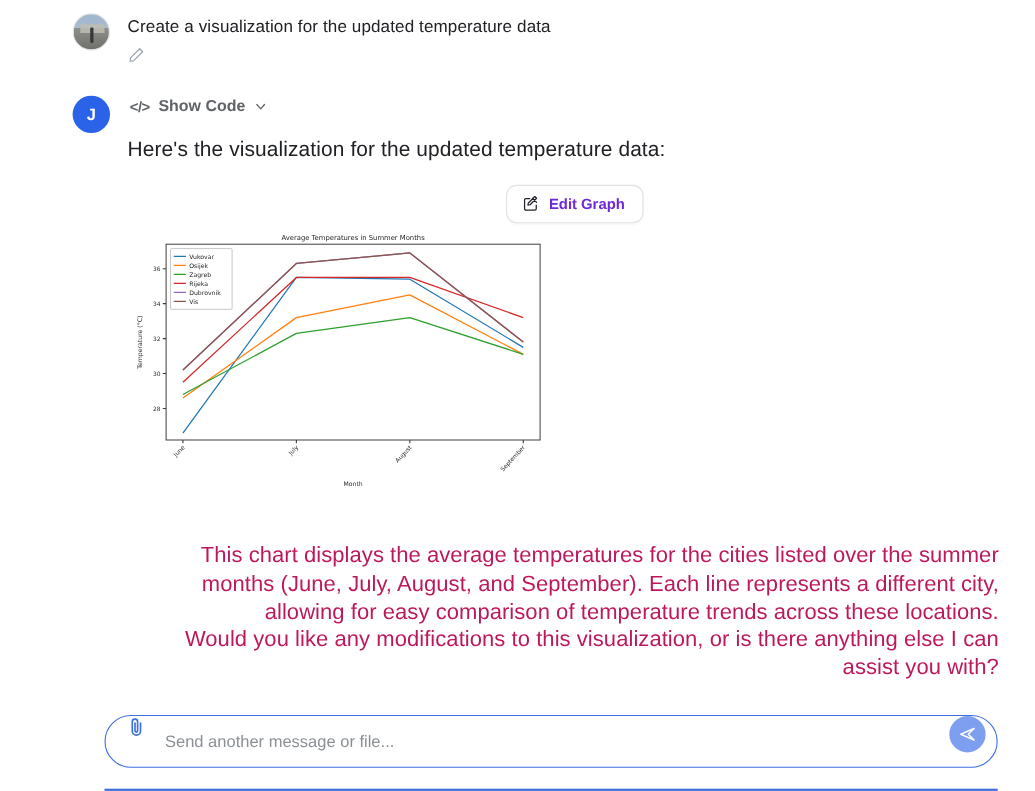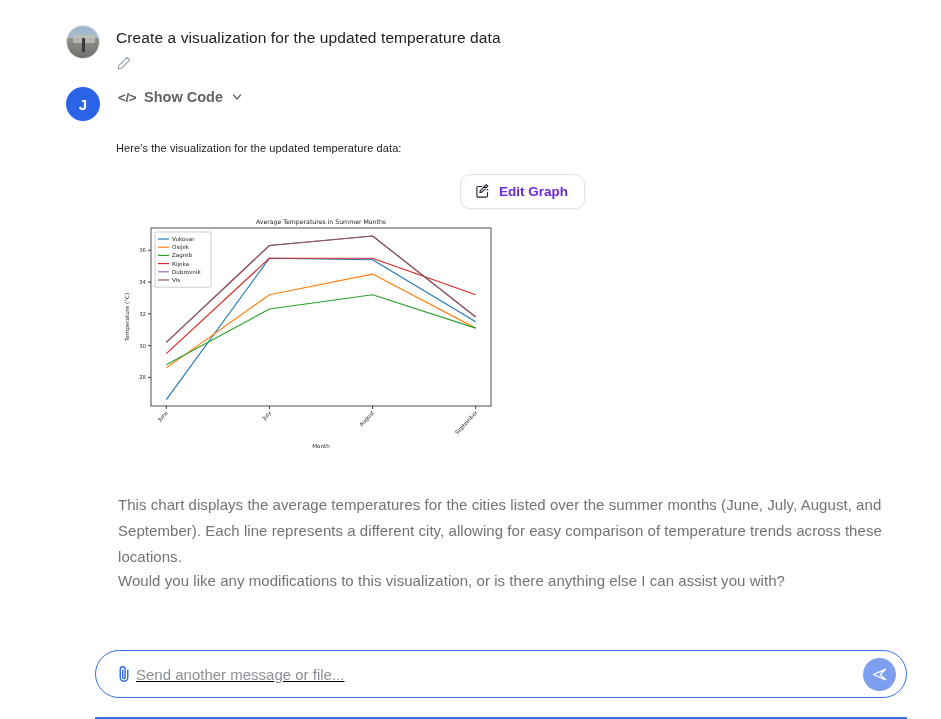--- a/index.html
+++ b/index.html
@@ -6,21 +6,21 @@
   html, body {
     margin: 0; padding: 0;
     width: 941px; height: 719px;
     background: #ffffff;
     font-family: "Liberation Sans", sans-serif;
     overflow: hidden;
   }
   .page { position: relative; width: 941px; height: 719px; background:#fff; }
 
   
-  .msg-user { position:absolute; left:66px; top:12px; width:820px; display:flex; gap:16px;margin-top:13px; }
+  .msg-user { position:absolute; left:66px; top:12px; width:820px; display:flex; gap:16px; }
   .avatar-user {
     width:34px; height:34px; border-radius:50%; flex:0 0 34px;
     background:
       linear-gradient(to bottom, #9fb6cd 0%, #a8bcd0 38%, #8f8f8a 39%, #6f6f6b 100%);
     position:relative; overflow:hidden; border:1px solid #e3e3e3;
   }
   .avatar-user::before{
     content:""; position:absolute; left:6px; top:9px; width:22px; height:8px;
     background:#bdbdb4; opacity:.85;
   }
@@ -42,21 +42,21 @@
   .bot-body { flex:1; padding-top:0; }
 
   .show-code {
     display:inline-flex; align-items:center; gap:8px;
     color:#5f6368; font-size:14.5px; font-weight:600; cursor:pointer;
     padding:2px 2px; user-select:none;
   }
   .show-code .code-icon { font-size:13.5px; font-weight:700; color:#5f6368; letter-spacing:-.5px;}
   .chev { width:12px; height:12px; display:inline-block; }
 
-  .bot-intro { margin-top:35px; font-size:11px; color:#202124; letter-spacing:.1px; }
+  .bot-intro { margin-top:19px; font-size:19px; color:#202124; letter-spacing:.1px; }
 
   
   .graph-block { position:relative; margin-top:22px; }
   .edit-graph-btn {
     position:absolute; left:344px; top:-2px;
     display:inline-flex; align-items:center; gap:9px;
     padding:9px 16px 9px 14px; border:1px solid #e0e2e6; border-radius:10px;
     background:#fff; font-size:13.5px; color:#6d28d9; font-weight:600;
     cursor:pointer; box-shadow:0 1px 2px rgba(16,24,40,.04);
   }
@@ -64,29 +64,29 @@
 
   svg.chart { display:block; }
   .tick-line { stroke:#3b3b3b; stroke-width:1; }
   .tick-text { font-family:"DejaVu Sans", sans-serif; font-size:5.4px; fill:#2c2c2c; }
   .axis-title { font-family:"DejaVu Sans", sans-serif; font-size:5.6px; fill:#2c2c2c; }
   .chart-title { font-family:"DejaVu Sans", sans-serif; font-size:6.2px; fill:#1f1f1f; }
   .legend-text { font-family:"DejaVu Sans", sans-serif; font-size:5.6px; fill:#1f1f1f; }
   .legend-box { fill:#ffffff; stroke:#b8b8b8; stroke-width:.7; }
 
   
-  .para { position:absolute; left:118px; width:790px; font-size:15px; color:#737373; line-height:26px; letter-spacing:.05px;}
+  .para { position:absolute; left:118px; width:790px; font-size:20px; color:#be185d; line-height:26px; letter-spacing:.05px;text-align:right;}
   .para1 { top:492px; }
   .para2 { top:568px; }
 
   
   .composer {
     position:absolute; left:95px; top:650px; width:812px; height:48px;
     border:1.6px solid #3b6fe0; border-radius:26px; background:#fff;
-    display:flex; align-items:center; padding:0 10px 0 18px; text-decoration:underline;
+    display:flex; padding:0 10px 0 18px; gap:14px;
   }
   .clip { width:20px; height:20px; flex:0 0 20px; cursor:pointer; }
   .composer input {
     flex:1; border:0; outline:0; font-family:"Liberation Sans", sans-serif;
     font-size:15px; color:#202124; background:transparent;
   }
   .composer input::placeholder { color:#8b9096; }
   .send-btn {
     width:33px; height:33px; border-radius:50%; background:#7e9ef0;
     display:flex; align-items:center; justify-content:center; cursor:pointer; flex:0 0 33px;

